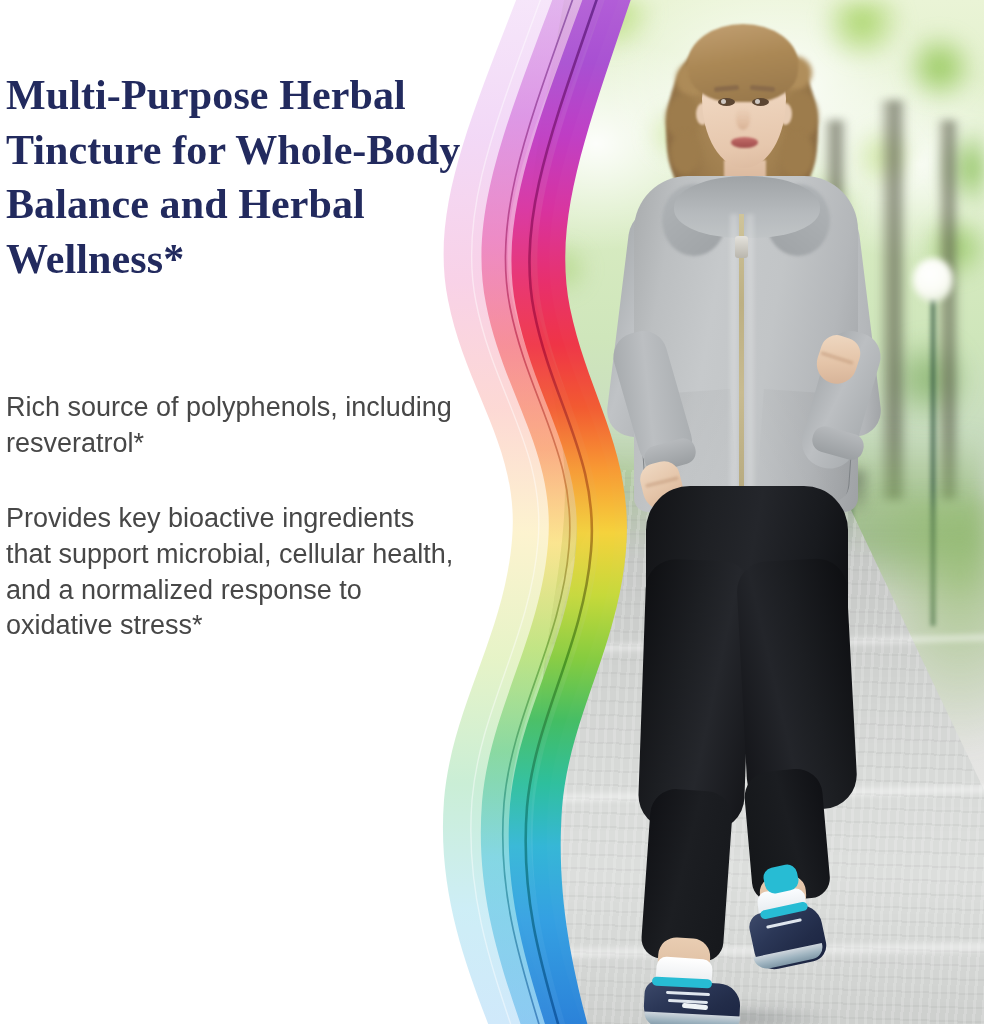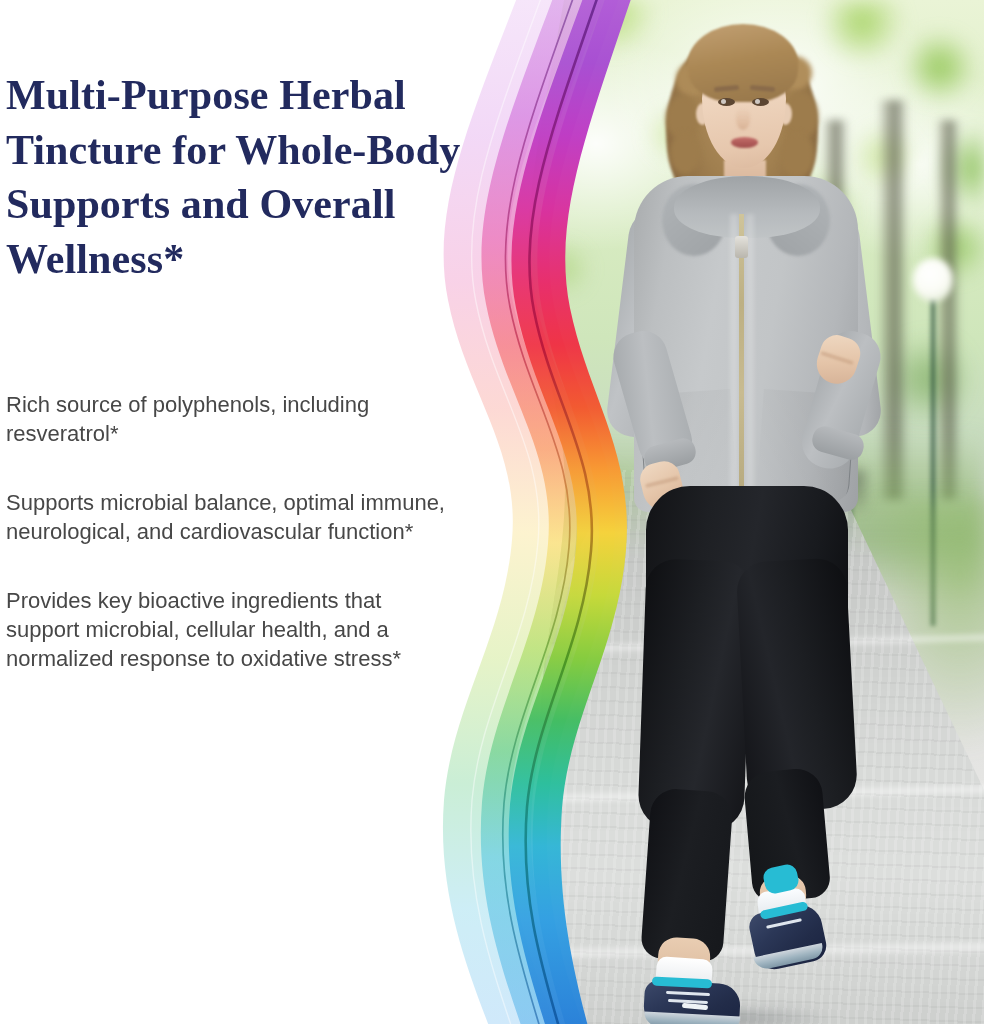--- a/index.html
+++ b/index.html
@@ -361,21 +361,21 @@
     font-family:"Liberation Serif", "DejaVu Serif", serif;
     font-weight:700;
     font-size:42px;
     line-height:1.30;
     letter-spacing:.1px;
     color:#222a5e;
   }
   .bullets{ position:absolute; left:6px; top:390px; width:450px; }
   .bullet{
     font-family:"Liberation Sans", sans-serif;
-    font-size:22px;
+    font-size:27px;
     line-height:1.32;
     color:#474747;
     margin-bottom:40px;
   }
   .bullet:last-child{ margin-bottom:0; }
 </style>
 </head>
 <body>
 
 <div class="banner">
@@ -595,22 +595,21 @@
 
       <path d="M 544 -10
                C 496 122, 458 212, 476 302
                C 494 394, 546 450, 538 542
                C 530 638, 480 708, 472 800
                C 465 890, 490 963, 514 1034" fill="none" stroke="#ffffff" stroke-width="1.4" opacity="0.45"></path>
     </svg>
   </div>
 
   <div class="text-col">
-    <h1 class="headline">Multi-Purpose Herbal Tincture for Whole-Body Supports and Overall Wellness*</h1>
+    <h1 class="headline">Multi-Purpose Herbal Tincture for Whole-Body Balance and Herbal Wellness*</h1>
 
     <div class="bullets">
       <p class="bullet">Rich source of polyphenols, including resveratrol*</p>
-      <p class="bullet">Supports microbial balance, optimal immune, neurological, and cardiovascular function*</p>
       <p class="bullet">Provides key bioactive ingredients that support microbial, cellular health, and a normalized response to oxidative stress*</p>
     </div>
   </div>
 
 </div>
 
 </body></html>

